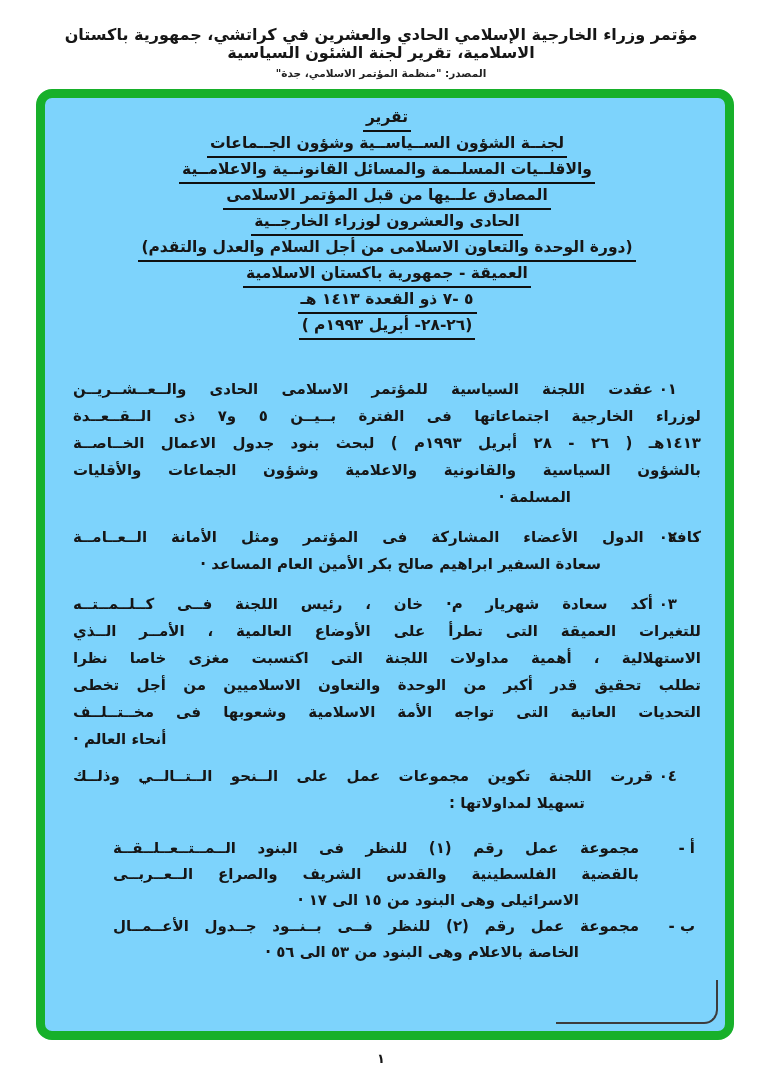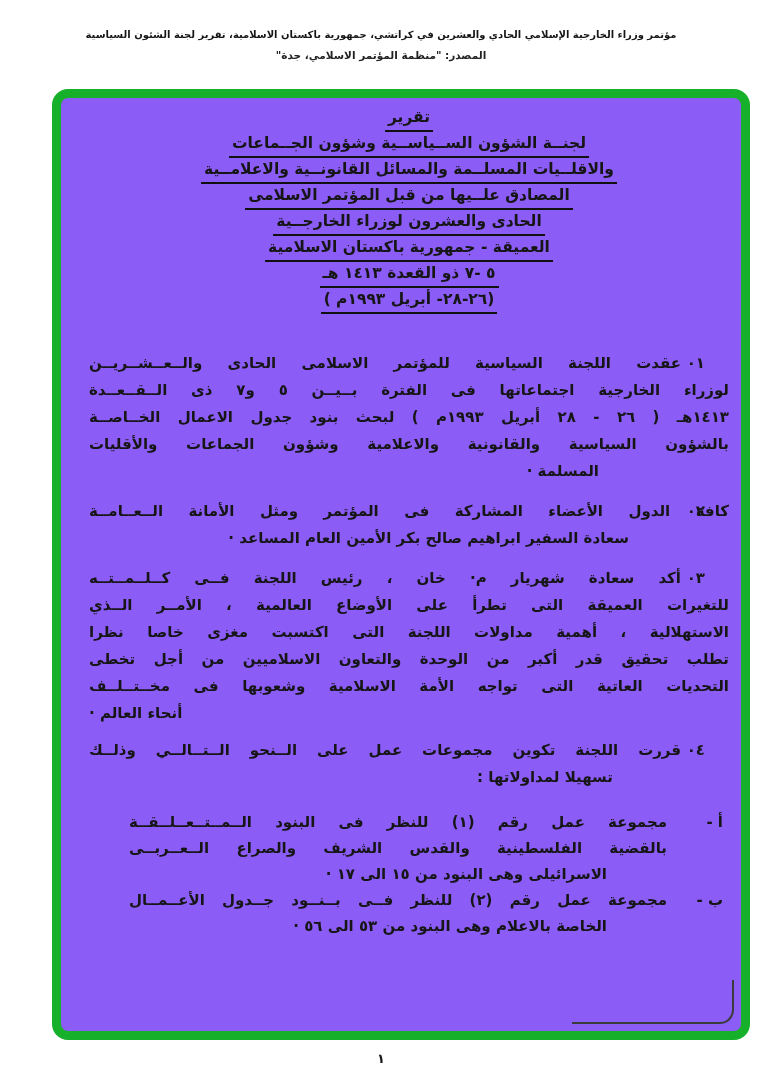--- a/index.html
+++ b/index.html
@@ -4,32 +4,32 @@
 <style>
   html,body{margin:0;padding:0;}
   body{
     width:762px;height:1082px;position:relative;background:#ffffff;
     font-family:"DejaVu Sans","Liberation Sans",sans-serif;
     color:#161616;overflow:hidden;
   }
   
   .doc-header{padding-top:26px;}
   .h-title{
-    direction:rtl;text-align:center;font-weight:bold;font-size:10px;
+    direction:rtl;text-align:center;font-weight:bold;font-size:16px;
     line-height:18px;padding:0 28px;
   }
   .h-source{
     direction:rtl;text-align:center;font-weight:bold;font-size:10.5px;
     margin-top:5px;color:#222;
   }
   
   .green-box{
-    position:absolute;left:52px;top:89px;width:698px;height:951px;
+    position:absolute;left:36px;top:89px;width:698px;height:951px;
     box-sizing:border-box;border:9px solid #17B02A;border-radius:16px;
-    padding:6px 12px 0 28px;background:#8b5cf6;
+    padding:6px 24px 0 28px;background:#7dd3fc;
   }
   
   .title-block{direction:rtl;text-align:center;font-weight:bold;font-size:15.5px;}
   .t-row{line-height:26px;height:26px;white-space:nowrap;}
   .t-underline{
     display:inline-block;border-bottom:2px solid #101010;padding:0 3px 0px;
   }
   
   .para{
     position:relative;direction:rtl;font-weight:bold;font-size:15px;
@@ -81,20 +81,21 @@
   <div class="speck"></div>
 
   <div class="green-box">
 
     <div class="title-block">
       <div class="t-row"><span class="t-underline">تقرير</span></div>
       <div class="t-row"><span class="t-underline">لجنــة الشؤون الســياســية وشؤون الجــماعات</span></div>
       <div class="t-row"><span class="t-underline">والاقلــيات المسلــمة والمسائل القانونــية والاعلامــية</span></div>
       <div class="t-row"><span class="t-underline">المصادق علــيها من قبل المؤتمر الاسلامى</span></div>
       <div class="t-row"><span class="t-underline">الحادى والعشرون لوزراء الخارجــية</span></div>
+      <div class="t-row"><span class="t-underline">(دورة الوحدة والتعاون الاسلامى من أجل السلام والعدل والتقدم)</span></div>
       <div class="t-row"><span class="t-underline">العميقة - جمهورية باكستان الاسلامية</span></div>
       <div class="t-row"><span class="t-underline">٥ -٧ ذو القعدة ١٤١٣ هـ</span></div>
       <div class="t-row"><span class="t-underline">(٢٦-٢٨- أبريل ١٩٩٣م )</span></div>
     </div>
 
     <div class="para p1">
       <span class="pnum">٠١</span>
       <div class="bline first">عقدت اللجنة السياسية للمؤتمر الاسلامى الحادى والــعــشــريــن</div>
       <div class="bline">لوزراء الخارجية اجتماعاتها فى الفترة بــيــن ٥ و٧ ذى الــقــعــدة</div>
       <div class="bline">١٤١٣هـ ( ٢٦ - ٢٨ أبريل ١٩٩٣م ) لبحث بنود جدول الاعمال الخــاصــة</div>

